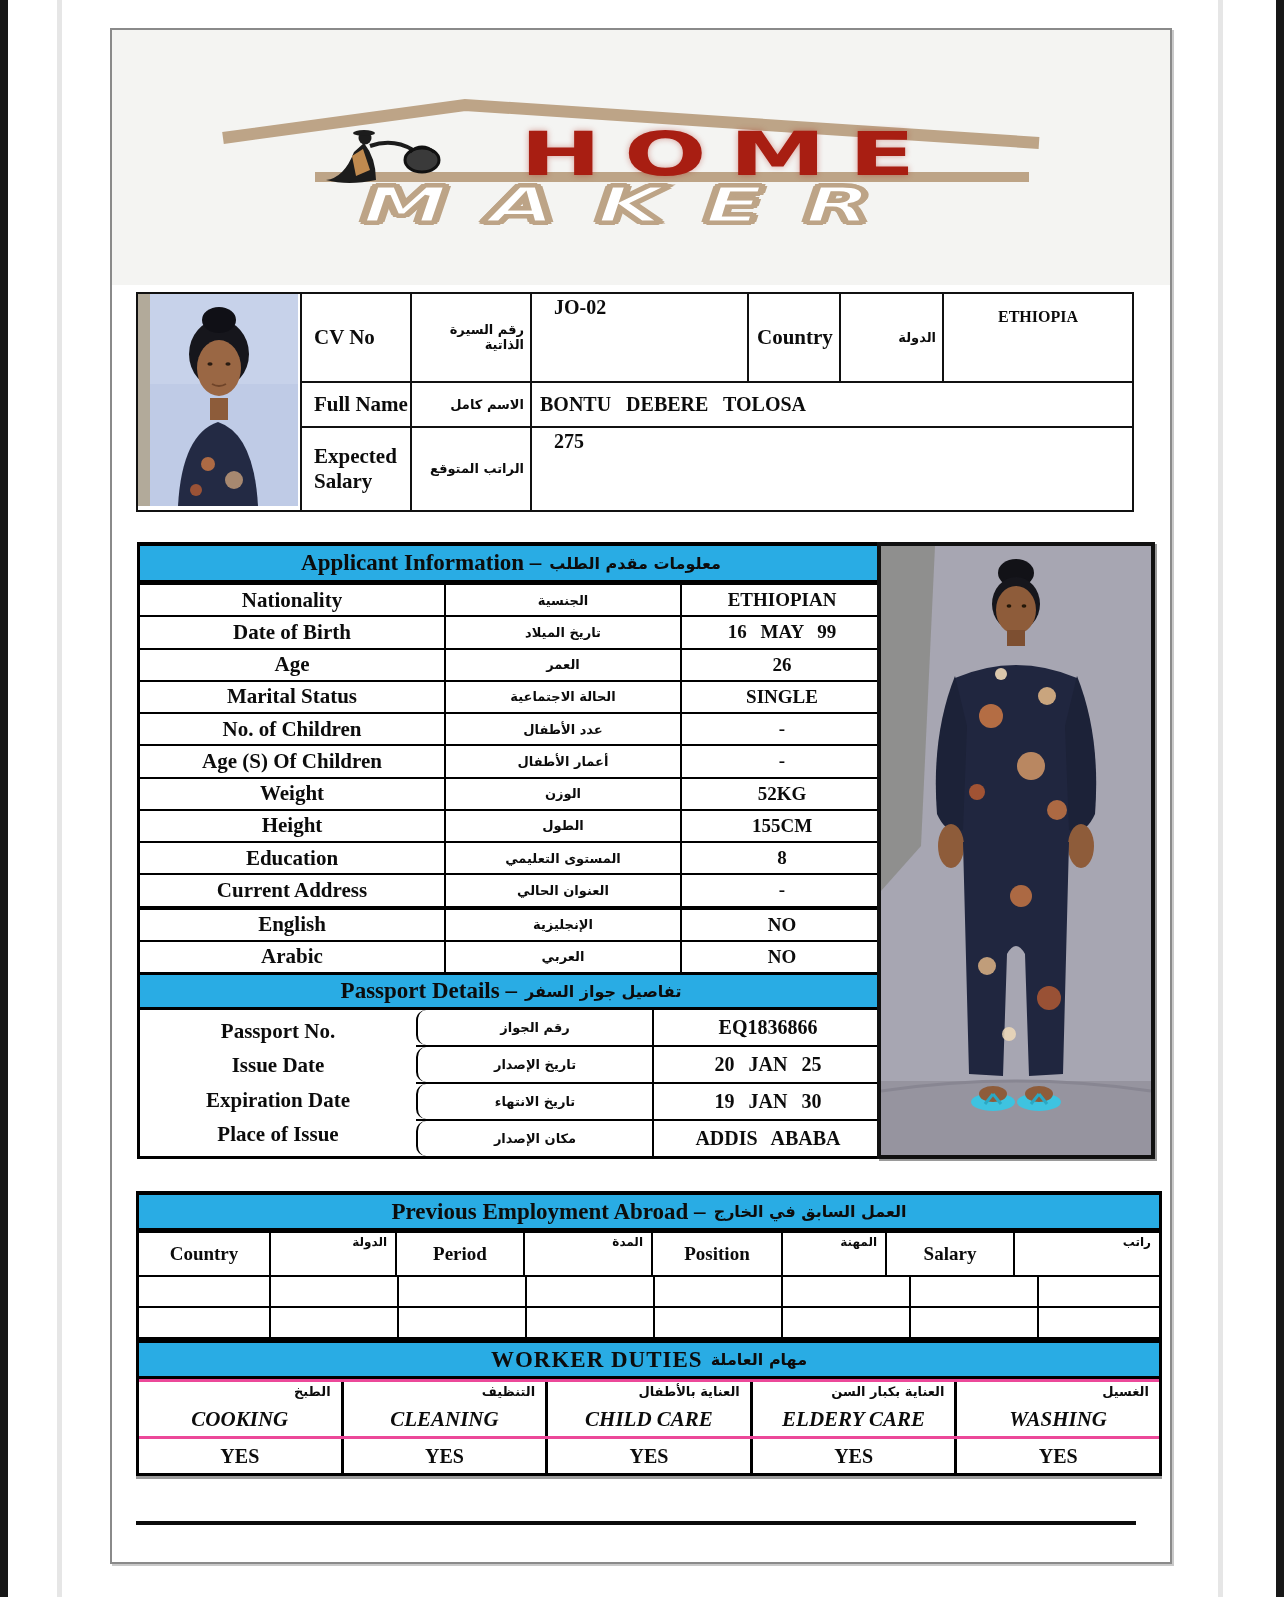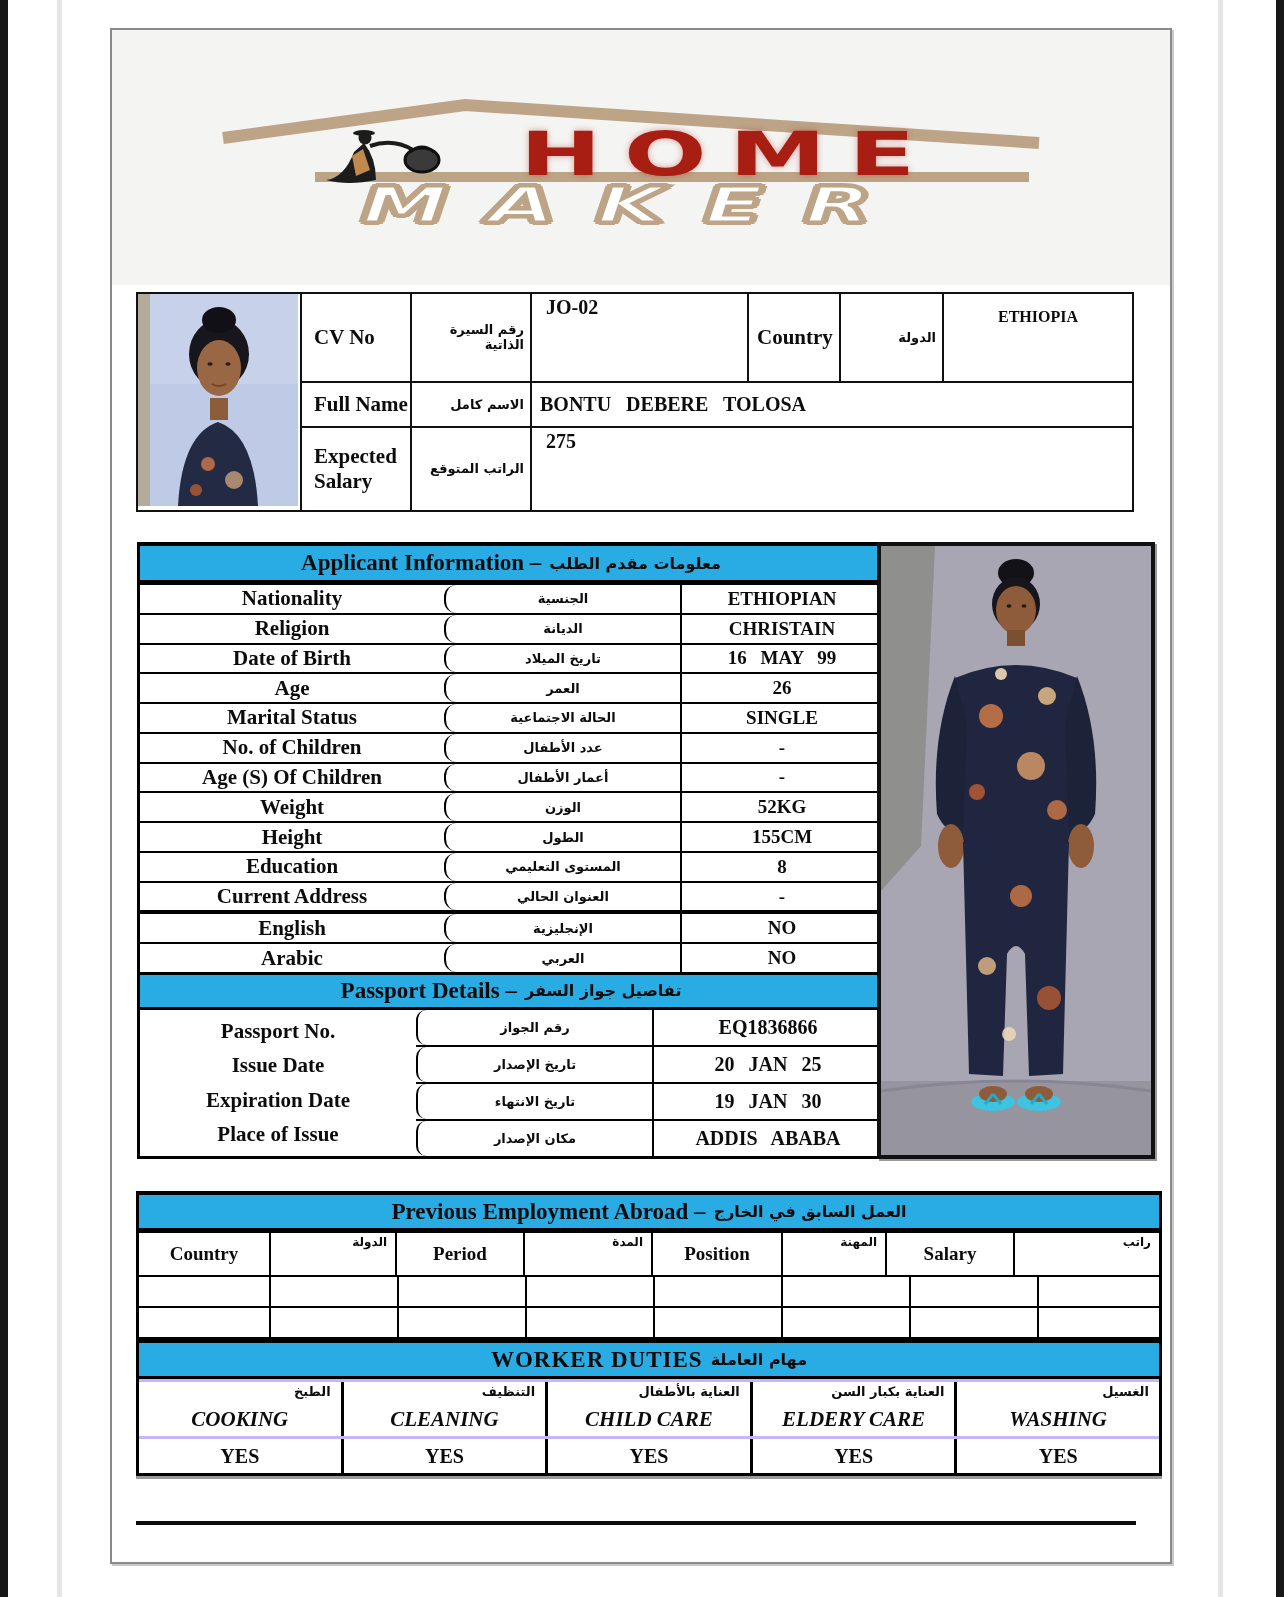--- a/index.html
+++ b/index.html
@@ -31,41 +31,41 @@
                             -3px 0 0 #bda487, 3px 0 0 #bda487; white-space:nowrap; }
   .homemaker-woman { position:absolute; left:206px; top:98px; }
 
   
   .header-table { position:absolute; left:24px; top:262px; width:996px; height:220px;
                   border-collapse:collapse; table-layout:fixed; }
   .header-table td { border:2px solid #111; vertical-align:middle; }
   .header-table .lbl { font-weight:bold; font-size:21px; padding-left:12px; }
   .header-table .ar  { font-family:"DejaVu Sans",sans-serif; font-weight:bold; font-size:13px;
                        text-align:right; padding-right:6px; direction:rtl; }
-  .header-table .val { font-weight:bold; font-size:20px; padding-left:14px; vertical-align:top;
+  .header-table .val { font-weight:bold; font-size:20px; padding-left:22px; vertical-align:top;
                        padding-top:2px; word-spacing:8px;margin-top:8px; }
   .header-table .val-mid { font-weight:bold; font-size:20px; padding-left:8px; word-spacing:10px; }
   .header-table .country-val { font-weight:bold; font-size:16px; text-align:center; vertical-align:top; padding-top:14px; }
   td.photo-cell { padding:0; }
 
   
   .info-wrap { position:absolute; left:25px; top:512px; width:748px; height:617px;
                border:3px solid #000; display:flex; flex-direction:column; }
   .sec-bar { background:#29ace4; border-top:1px solid #000; border-bottom:3px solid #000;
              display:flex; align-items:center; justify-content:center; gap:8px; }
   .bar-en { font-weight:bold; font-size:23px; }
   .bar-ar { font-family:"DejaVu Sans",sans-serif; font-weight:bold; font-size:16px; direction:rtl; }
   .info-bar { height:38px; }
   .irow { display:flex; flex:1; border-top:2px solid #000; }
   .irow:first-child { border-top:none; }
   .irow .c1 { width:304px; font-weight:bold; font-size:21px; text-align:center;
               display:flex; align-items:center; justify-content:center; }
   .irow .c2 { width:236px; border-left:2px solid #000; font-family:"DejaVu Sans",sans-serif;
               font-weight:bold; font-size:13px; direction:rtl; display:flex; align-items:center;
-              justify-content:center;border-radius:12px; }
+              justify-content:center; }
   .irow .c3 { flex:1; border-left:2px solid #000; font-weight:bold; font-size:19px;
               display:flex; align-items:center; justify-content:center; word-spacing:9px; }
   .thick-top { border-top:4px solid #000 !important; }
 
   .pass-block { display:flex; height:146px; }
   .pass-labels { width:276px; display:flex; flex-direction:column; justify-content:space-around;
                  padding:4px 0; }
   .pass-labels div { font-weight:bold; font-size:21px; text-align:center; }
   .pass-rows { flex:1; display:flex; flex-direction:column; }
   .prow { flex:1; display:flex; border-top:2px solid #000; }
@@ -94,21 +94,21 @@
               padding:2px 8px 0 0; }
   .emp-head { height:44px; }
   .emp-empty { height:31px; }
   .emp-empty > div { width:128px; }
   .emp-empty > div:first-child { width:130px; }
 
   
   .duty-wrap { position:absolute; left:24px; top:1309px; width:1026px; border:3px solid #000;
                box-shadow:0 3px 0 #9a9a9a; }
   .duty-bar { height:37px; }
-  .duty-row { display:flex; border-top:3px solid #c4b5fd; }
+  .duty-row { display:flex; border-top:3px solid #ec4899; }
   .duty-cell { flex:1; border-left:3px solid #000; }
   .duty-cell:first-child { border-left:none; }
   .duty-main { height:54px; display:flex; flex-direction:column; justify-content:space-between;
                padding:2px 0 4px 0; }
   .duty-ar { font-family:"DejaVu Sans",sans-serif; font-weight:bold; font-size:13px;
              direction:rtl; text-align:right; padding-right:10px; }
   .duty-en { font-weight:bold; font-style:italic; font-size:21px; text-align:center; }
   .duty-yes { height:34px; font-weight:bold; font-size:20px; text-align:center;
               display:flex; align-items:center; justify-content:center; }
 
@@ -197,25 +197,20 @@
       <span class="bar-en">Applicant Information –</span>
       <span class="bar-ar">معلومات مقدم الطلب</span>
     </div>
 
     <div class="irow">
       <div class="c1">Nationality</div>
       <div class="c2">الجنسية</div>
       <div class="c3">ETHIOPIAN</div>
     </div>
     <div class="irow">
-      <div class="c1">Religion</div>
-      <div class="c2">الديانة</div>
-      <div class="c3">CHRISTAIN</div>
-    </div>
-    <div class="irow">
       <div class="c1">Date of Birth</div>
       <div class="c2">تاريخ الميلاد</div>
       <div class="c3">16 MAY 99</div>
     </div>
     <div class="irow">
       <div class="c1">Age</div>
       <div class="c2">العمر</div>
       <div class="c3">26</div>
     </div>
     <div class="irow">

